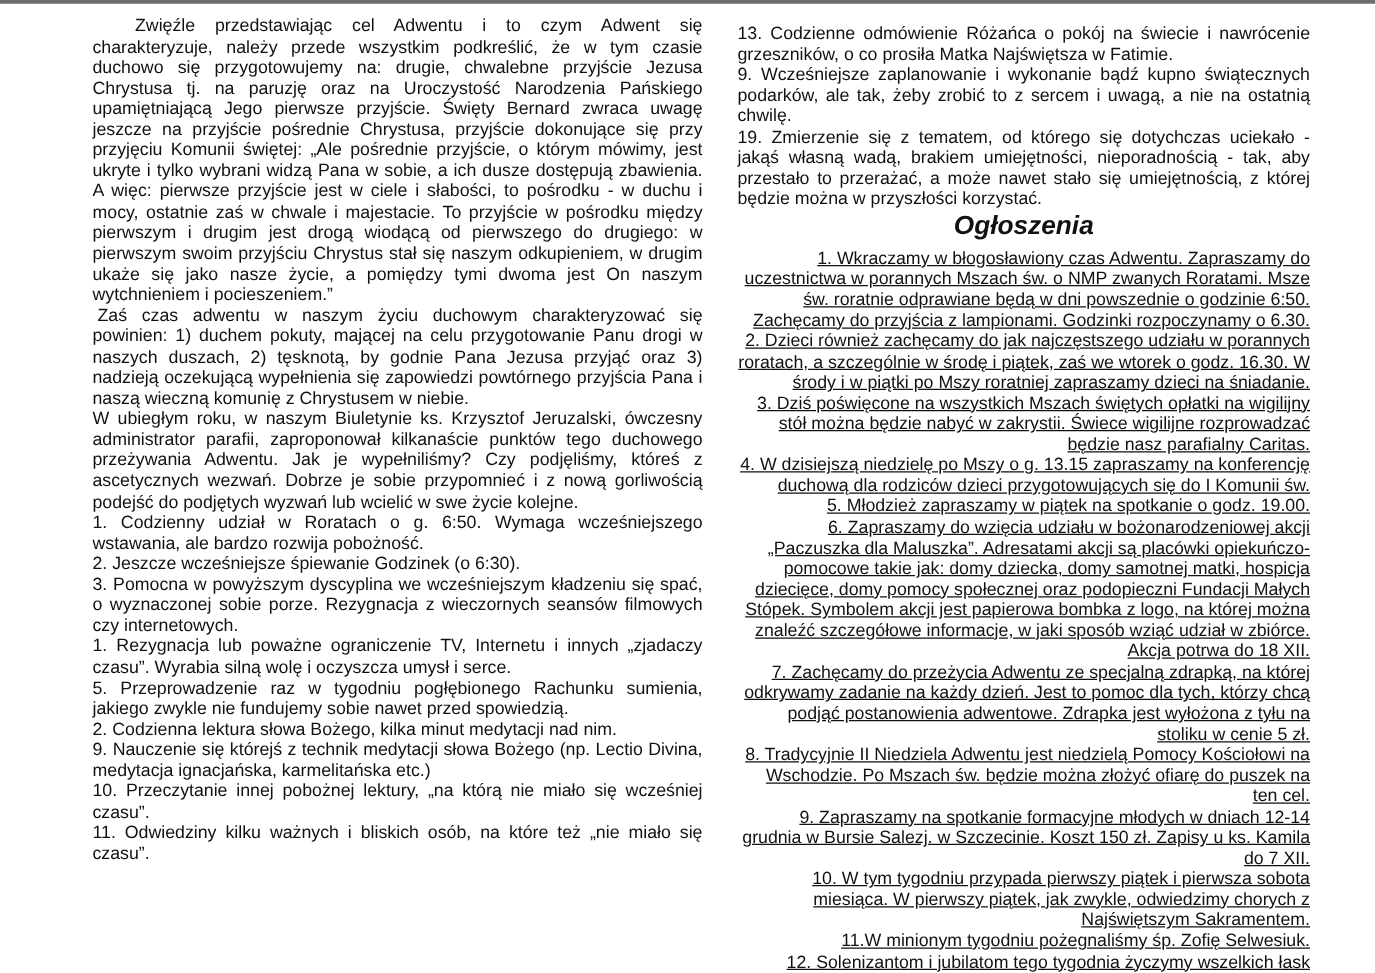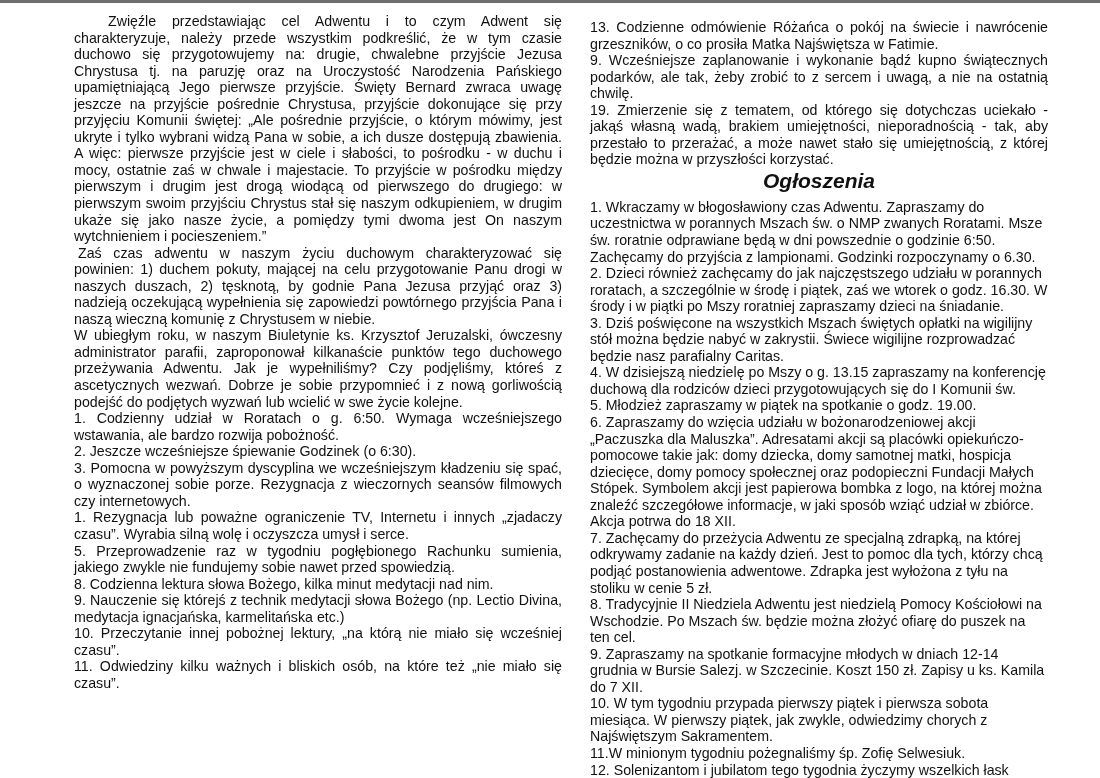--- a/index.html
+++ b/index.html
@@ -14,37 +14,37 @@
   }
   .col-left { left: 30px; width: 488px; margin-left: 44px; }
   .col-right { left: 590px; width: 458px; top: 19px; }
   .j { text-align: justify; margin: 0; }
   .j.indent { text-indent: 34px; }
   .j.indent-sm { text-indent: 4px; }
   .heading {
     text-align: center; font-weight: bold; font-style: italic;
     font-size: 21px; line-height: 22px; margin: 2px 0 7px 0; color: #111;
   }
-  .ann { margin: 0; text-align: left; font-size: 14.2px; line-height: 16.55px; }
+  .ann { margin: 0; text-align: right; font-size: 14.2px; line-height: 16.55px; text-decoration: underline; }
 </style>
 </head>
 <body>
 
 <div class="topbar"></div>
 
 <div class="col col-left">
   <p class="j indent">Zwięźle przedstawiając cel Adwentu i to czym Adwent się charakteryzuje, należy przede wszystkim podkreślić, że w tym czasie duchowo się przygotowujemy na: drugie, chwalebne przyjście Jezusa Chrystusa tj. na paruzję oraz na Uroczystość Narodzenia Pańskiego upamiętniającą Jego pierwsze przyjście. Święty Bernard zwraca uwagę jeszcze na przyjście pośrednie Chrystusa, przyjście dokonujące się przy przyjęciu Komunii świętej: „Ale pośrednie przyjście, o którym mówimy, jest ukryte i tylko wybrani widzą Pana w sobie, a ich dusze dostępują zbawienia. A więc: pierwsze przyjście jest w ciele i słabości, to pośrodku - w duchu i mocy, ostatnie zaś w chwale i majestacie. To przyjście w pośrodku między pierwszym i drugim jest drogą wiodącą od pierwszego do drugiego: w pierwszym swoim przyjściu Chrystus stał się naszym odkupieniem, w drugim ukaże się jako nasze życie, a pomiędzy tymi dwoma jest On naszym wytchnieniem i pocieszeniem.”</p>
   <p class="j indent-sm">Zaś czas adwentu w naszym życiu duchowym charakteryzować się powinien: 1) duchem pokuty, mającej na celu przygotowanie Panu drogi w naszych duszach, 2) tęsknotą, by godnie Pana Jezusa przyjąć oraz 3) nadzieją oczekującą wypełnienia się zapowiedzi powtórnego przyjścia Pana i naszą wieczną komunię z Chrystusem w niebie.</p>
   <p class="j">W ubiegłym roku, w naszym Biuletynie ks. Krzysztof Jeruzalski, ówczesny administrator parafii, zaproponował kilkanaście punktów tego duchowego przeżywania Adwentu. Jak je wypełniliśmy? Czy podjęliśmy, któreś z ascetycznych wezwań. Dobrze je sobie przypomnieć i z nową gorliwością podejść do podjętych wyzwań lub wcielić w swe życie kolejne.</p>
   <p class="j">1. Codzienny udział w Roratach o g. 6:50. Wymaga wcześniejszego wstawania, ale bardzo rozwija pobożność.</p>
   <p class="j">2. Jeszcze wcześniejsze śpiewanie Godzinek (o 6:30).</p>
   <p class="j">3. Pomocna w powyższym dyscyplina we wcześniejszym kładzeniu się spać, o wyznaczonej sobie porze. Rezygnacja z wieczornych seansów filmowych czy internetowych.</p>
   <p class="j">1. Rezygnacja lub poważne ograniczenie TV, Internetu i innych „zjadaczy czasu”. Wyrabia silną wolę i oczyszcza umysł i serce.</p>
   <p class="j">5. Przeprowadzenie raz w tygodniu pogłębionego Rachunku sumienia, jakiego zwykle nie fundujemy sobie nawet przed spowiedzią.</p>
-  <p class="j">8. Codzienna lektura słowa Bożego, kilka minut medytacji nad nim.</p>
+  <p class="j">2. Codzienna lektura słowa Bożego, kilka minut medytacji nad nim.</p>
   <p class="j">9. Nauczenie się którejś z technik medytacji słowa Bożego (np. Lectio Divina, medytacja ignacjańska, karmelitańska etc.)</p>
   <p class="j">10. Przeczytanie innej pobożnej lektury, „na którą nie miało się wcześniej czasu”.</p>
   <p class="j">11. Odwiedziny kilku ważnych i bliskich osób, na które też „nie miało się czasu”.</p>
 </div>
 
 <div class="col col-right">
   <p class="j">13. Codzienne odmówienie Różańca o pokój na świecie i nawrócenie grzeszników, o co prosiła Matka Najświętsza w Fatimie.</p>
   <p class="j">9. Wcześniejsze zaplanowanie i wykonanie bądź kupno świątecznych podarków, ale tak, żeby zrobić to z sercem i uwagą, a nie na ostatnią chwilę.</p>
   <p class="j">19. Zmierzenie się z tematem, od którego się dotychczas uciekało - jakąś własną wadą, brakiem umiejętności, nieporadnością - tak, aby przestało to przerażać, a może nawet stało się umiejętnością, z której będzie można w przyszłości korzystać.</p>
 

